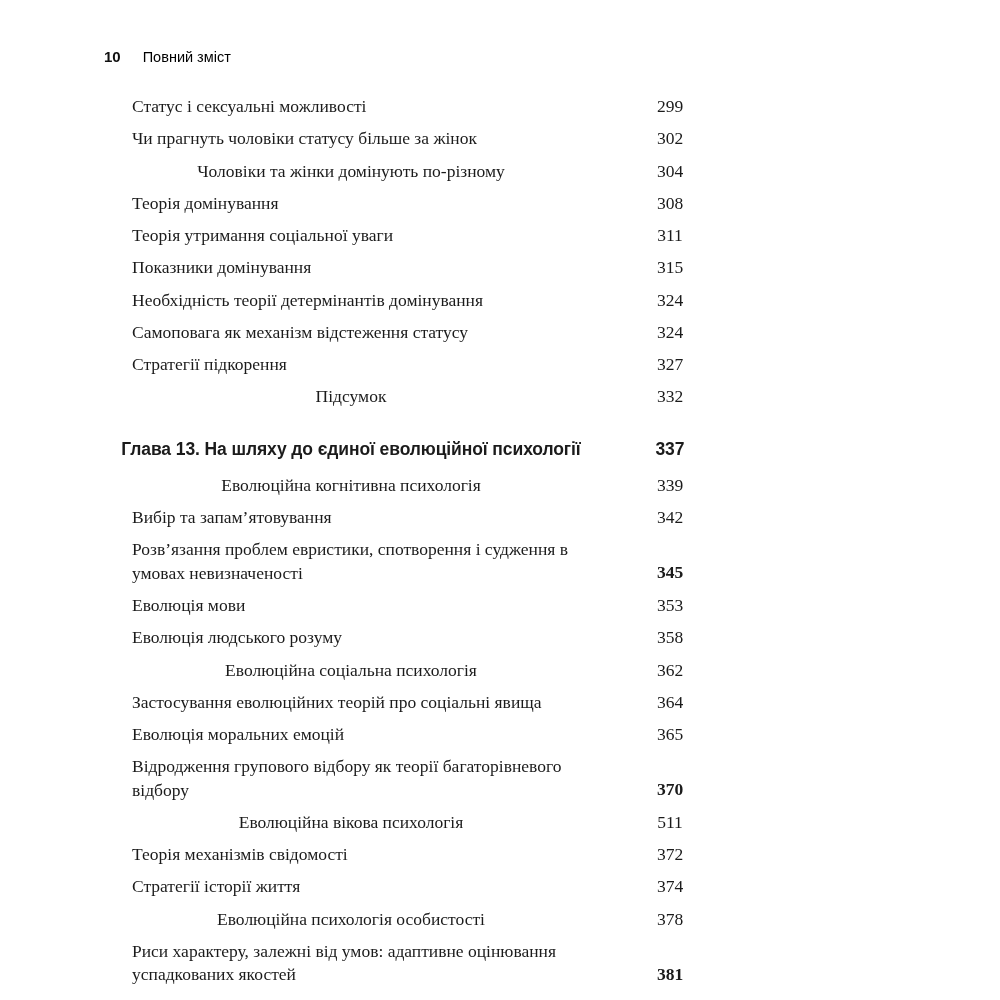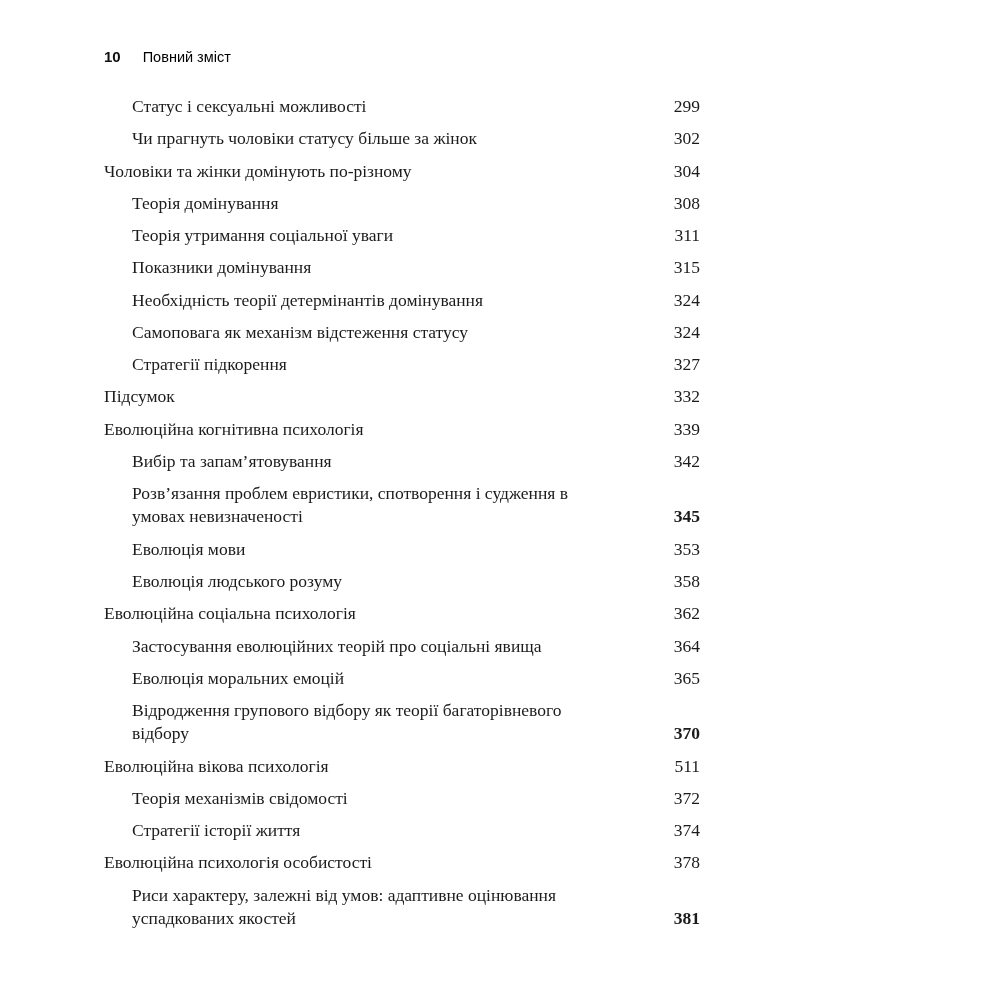--- a/index.html
+++ b/index.html
@@ -47,28 +47,28 @@
   }
   .row-title {
     font-size: 17.5px;
     line-height: 1.33;
     padding-bottom: 9px !important;
     padding-right: 14px !important;
   }
   .row-page {
     font-size: 17.5px;
     line-height: 1.33;
-    text-align: right;
+    text-align: center;
     white-space: nowrap;
     width: 60px;
     padding-bottom: 9px !important;
     padding-left: 28px !important;
   }
   
-  .lvl-1 .row-title { padding-left: 0; }
+  .lvl-1 .row-title { padding-left: 0; text-align: center; }
   .lvl-2 .row-title { padding-left: 28px; }
 
   
   .chapter .row-title,
   .chapter .row-page {
     font-family: "Liberation Sans", sans-serif;
     font-weight: bold;
     font-size: 17px;
     padding-top: 20px !important;
     padding-bottom: 13px !important;
@@ -136,20 +136,24 @@
           <td class="row-page">324</td>
         </tr>
         <tr class="lvl-2">
           <td class="row-title">Стратегії підкорення</td>
           <td class="row-page">327</td>
         </tr>
         <tr class="lvl-1">
           <td class="row-title">Підсумок</td>
           <td class="row-page">332</td>
         </tr>
+        <tr class="lvl-1 chapter">
+          <td class="row-title">Глава 13. На шляху до єдиної еволюційної психології</td>
+          <td class="row-page">337</td>
+        </tr>
         <tr class="lvl-1">
           <td class="row-title">Еволюційна когнітивна психологія</td>
           <td class="row-page">339</td>
         </tr>
         <tr class="lvl-2">
           <td class="row-title">Вибір та запам’ятовування</td>
           <td class="row-page">342</td>
         </tr>
         <tr class="lvl-2">
           <td class="row-title">Розв’язання проблем евристики, спотворення і судження в умовах невизначеності</td>

